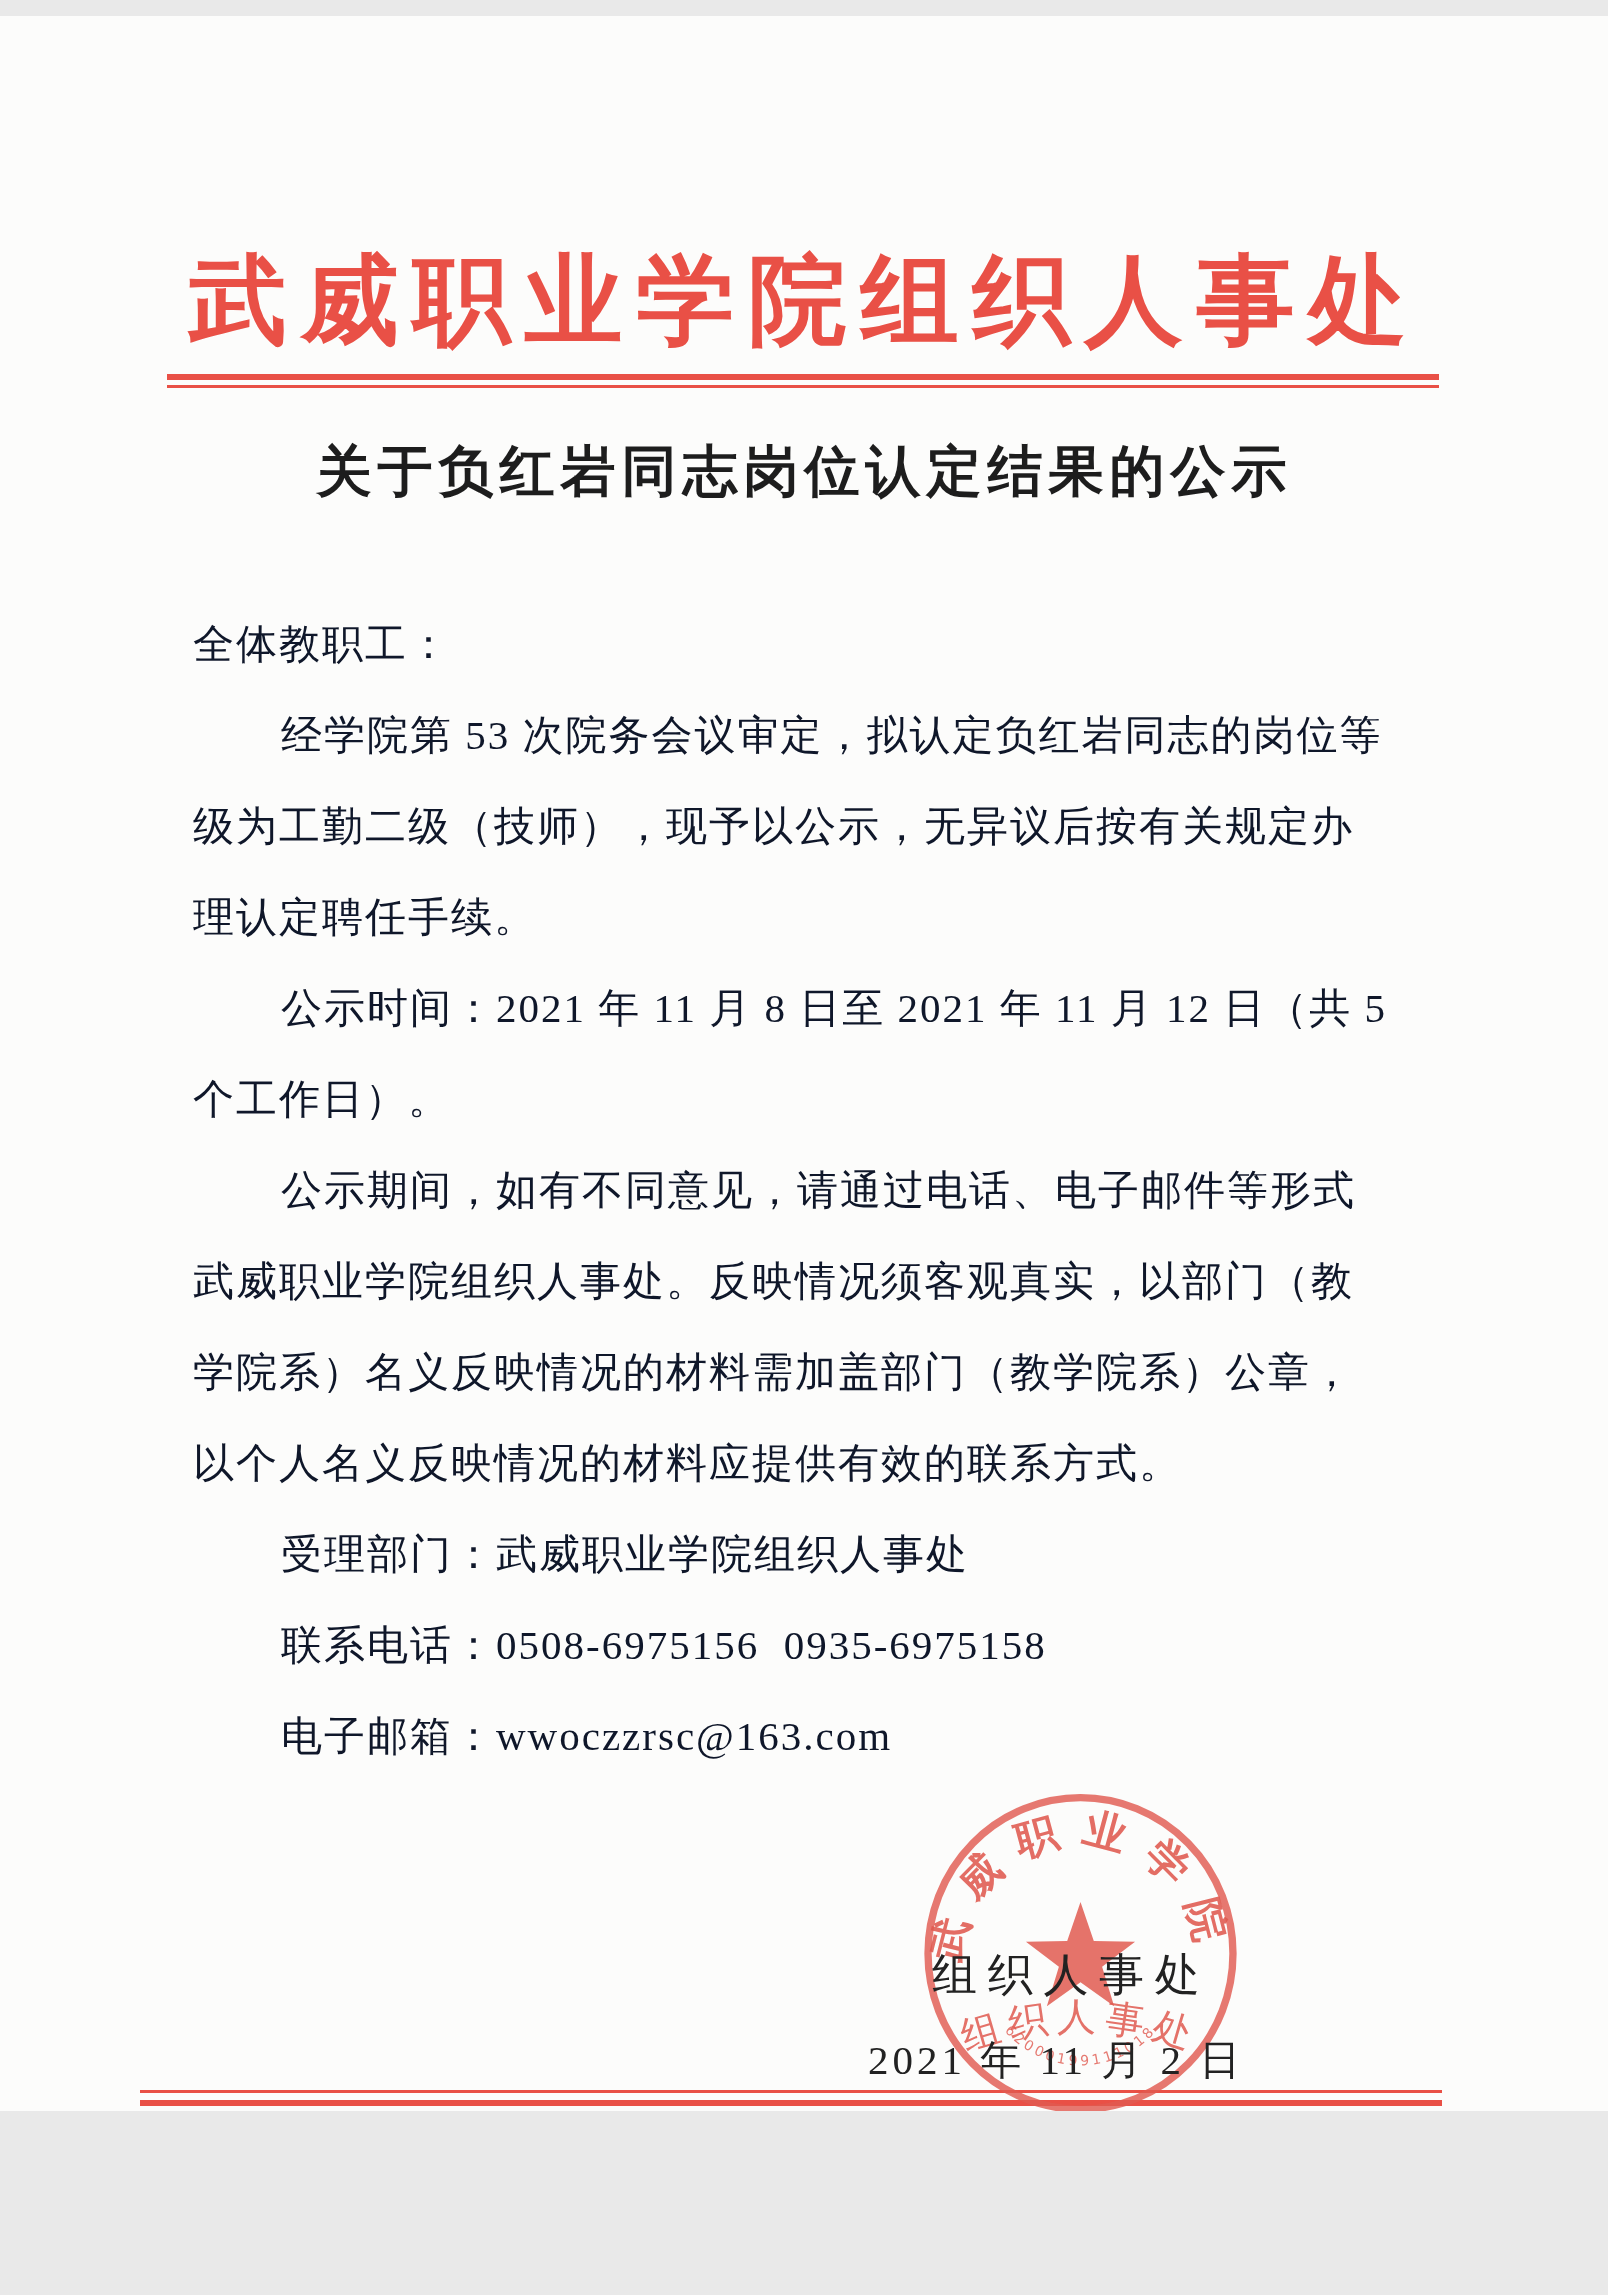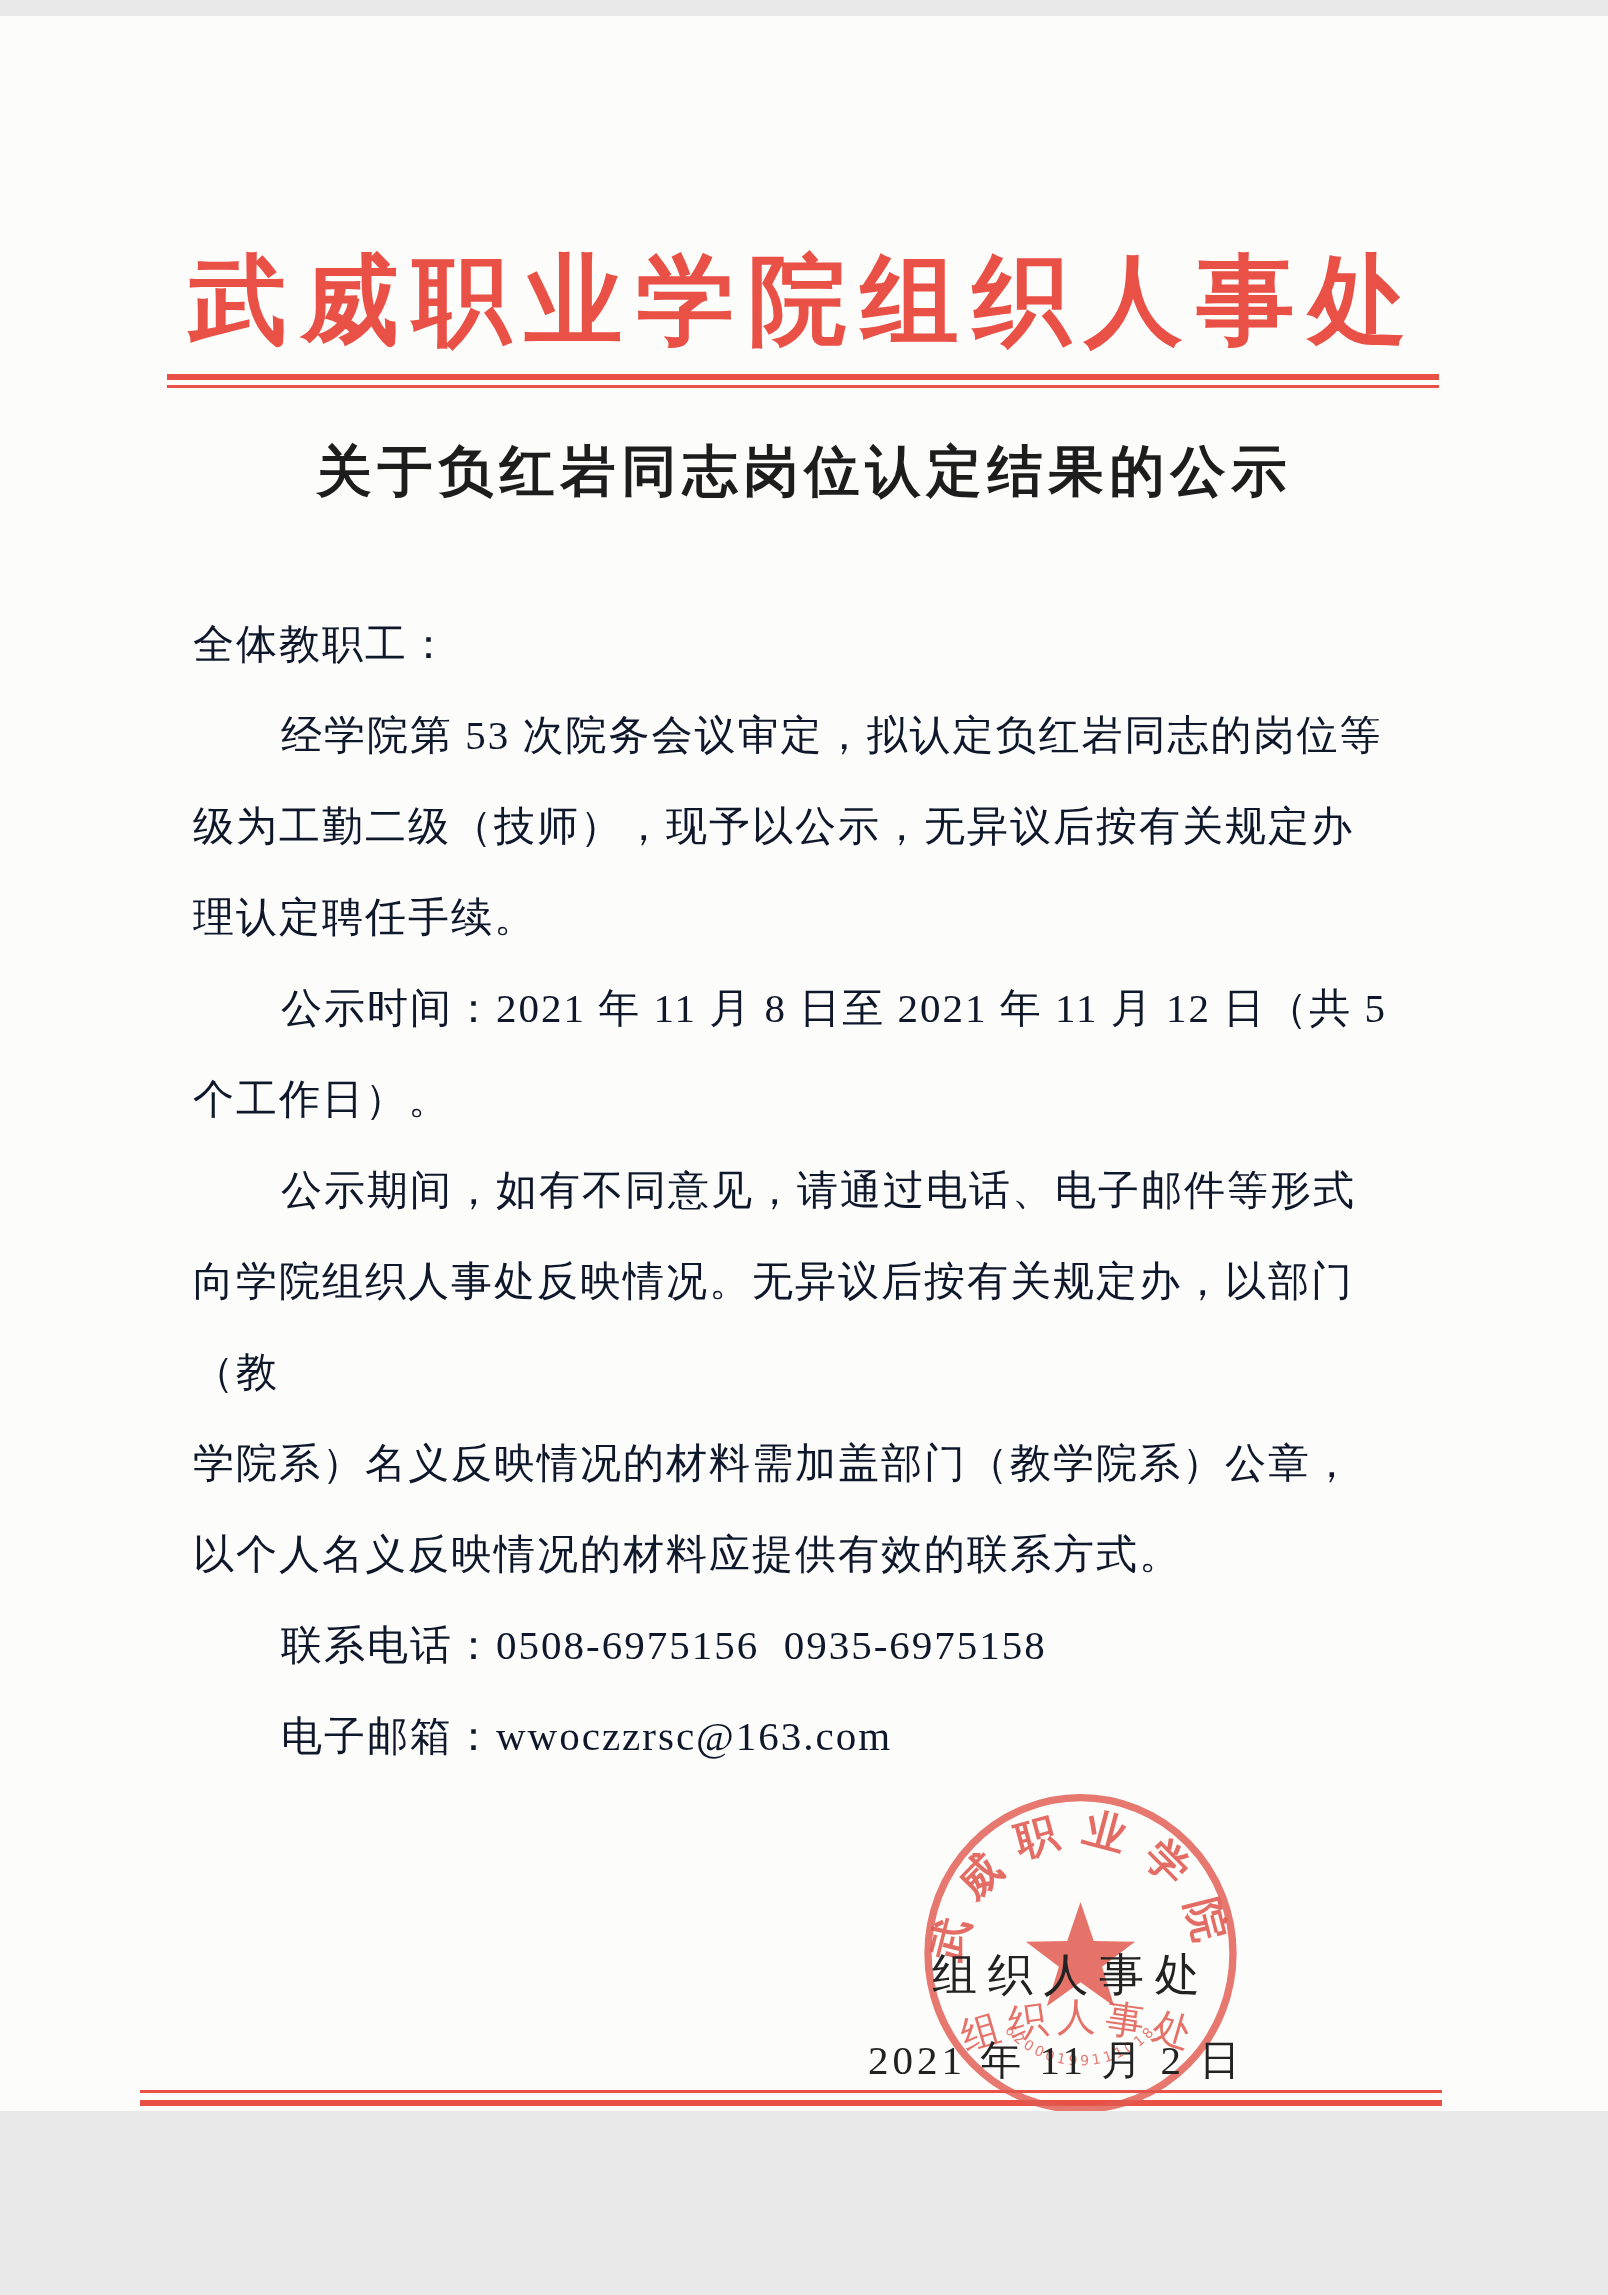--- a/index.html
+++ b/index.html
@@ -72,23 +72,24 @@
   <div class="doc-title">关于负红岩同志岗位认定结果的公示</div>
 
   <div class="body-text">
     <div class="body-line" style="">全体教职工：</div>
       <div class="body-line indent" style="">经学院第 53 次院务会议审定，拟认定负红岩同志的岗位等</div>
       <div class="body-line" style="">级为工勤二级（技师），现予以公示，无异议后按有关规定办</div>
       <div class="body-line" style="">理认定聘任手续。</div>
       <div class="body-line indent" style="">公示时间：2021 年 11 月 8 日至 2021 年 11 月 12 日（共 5</div>
       <div class="body-line" style="">个工作日）。</div>
       <div class="body-line indent" style="">公示期间，如有不同意见，请通过电话、电子邮件等形式</div>
-      <div class="body-line" style="">向学院组织人事处反映情况。无异议后按有关规定办，以部门（教</div>
+      <div class="body-line" style="">武威职业学院组织人事处。反映情况须客观真实，以部门（教</div>
       <div class="body-line" style="">学院系）名义反映情况的材料需加盖部门（教学院系）公章，</div>
       <div class="body-line" style="">以个人名义反映情况的材料应提供有效的联系方式。</div>
+      <div class="body-line indent" style="">受理部门：武威职业学院组织人事处</div>
       <div class="body-line indent" style="">联系电话：0508-6975156  0935-6975158</div>
       <div class="body-line indent" style="">电子邮箱：wwoczzrsc@163.com</div>
   </div>
 
   <svg class="seal" viewBox="0 0 480 480" xmlns="http://www.w3.org/2000/svg">
     <defs>
       <path id="arcTop" d="M 72 305 A 176 176 0 1 1 408 305" fill="none"></path>
       <path id="arcInner" d="M 80 382 Q 240 328 400 382" fill="none"></path>
       <path id="arcSerial" d="M 132 362 A 152 152 0 0 0 348 362" fill="none"></path>
     </defs>

